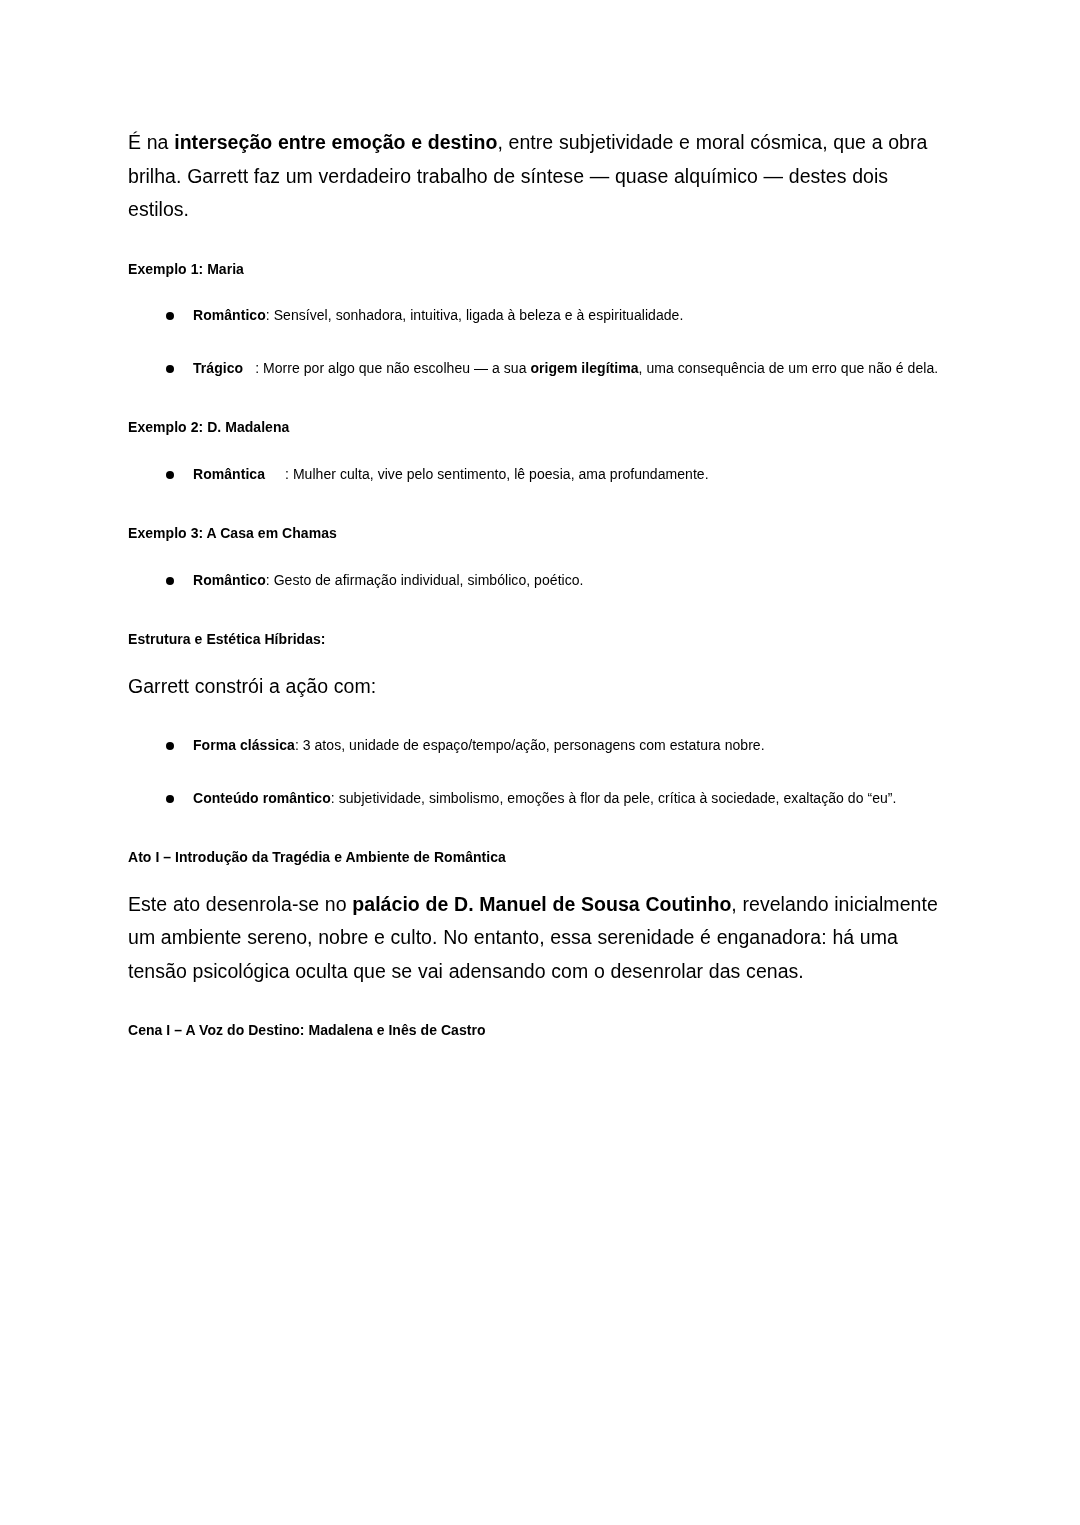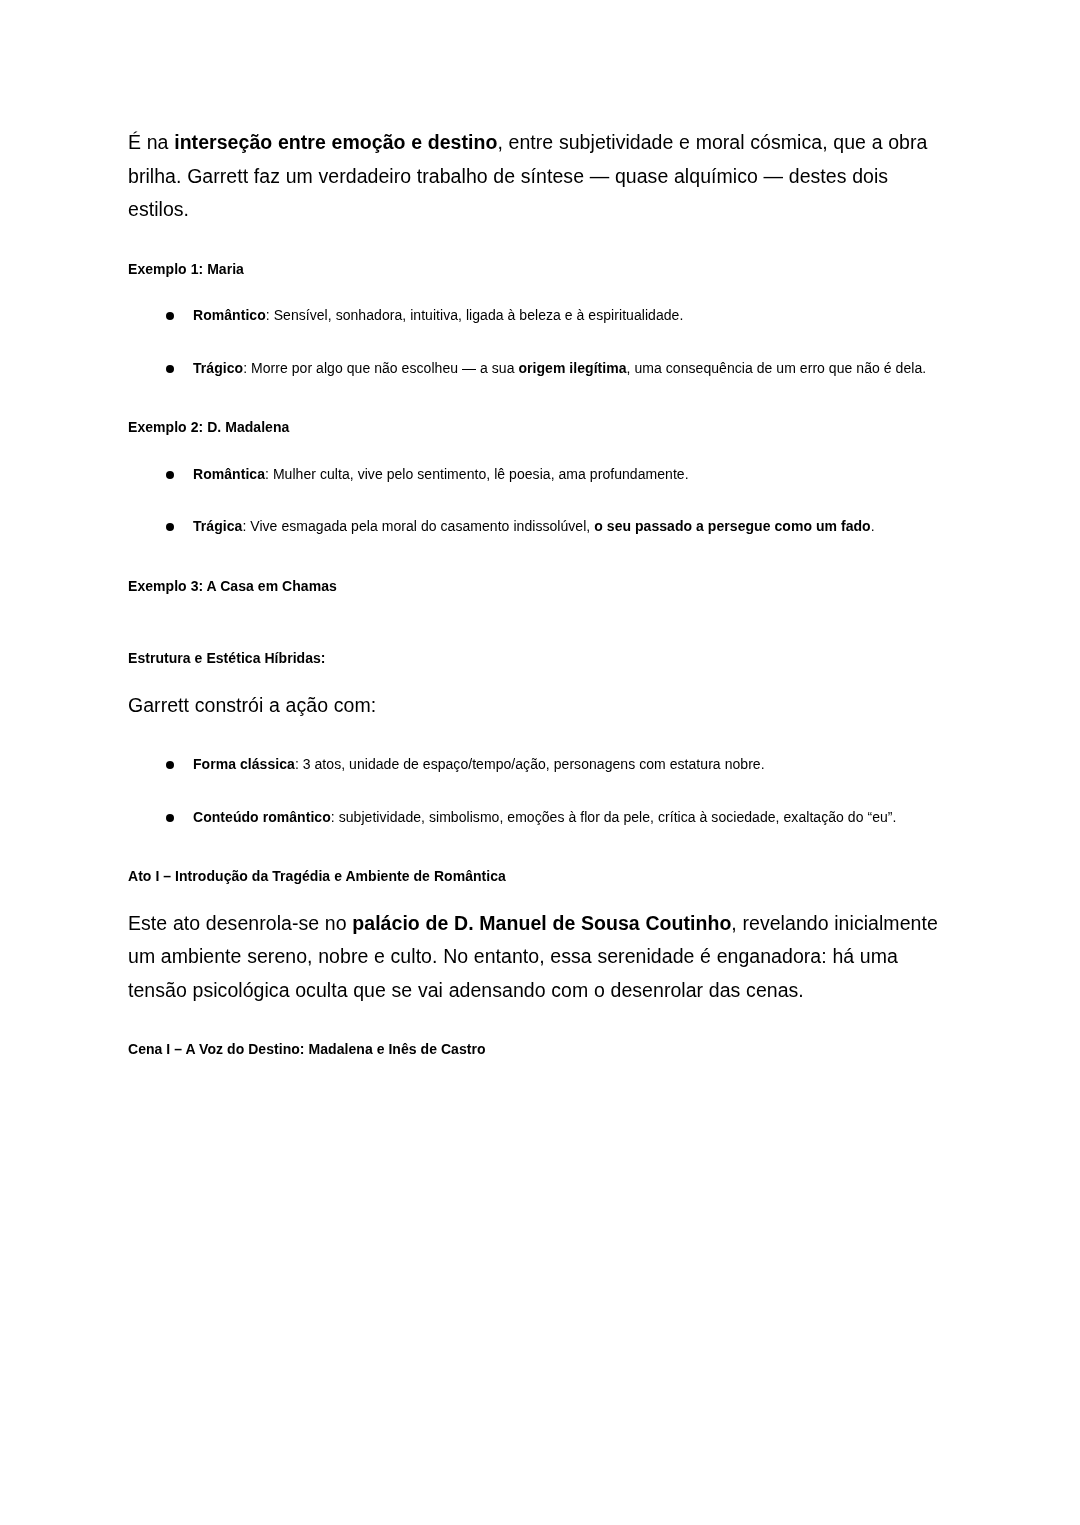--- a/index.html
+++ b/index.html
@@ -83,33 +83,33 @@
 <body>
 
 <div class="page">
   <div class="content" id="body-root">
       <p class="para"><span class="sec" style="display: inline;">É na </span><strong class="sec" style="display: inline;">interseção entre emoção e destino</strong><span class="sec" style="display: inline;">, entre subjetividade e moral cósmica, que a obra brilha. Garrett faz um verdadeiro trabalho de síntese — quase alquímico — destes dois estilos.</span></p>
       <div class="gap-head"></div>
       <h3 class="heading">Exemplo 1: Maria</h3>
       <div class="gap-after-head"></div>
       <ul class="bullets">
         <li><strong class="sec" style="display: inline;">Romântico</strong><span class="sec" style="display: inline;">: Sensível, sonhadora, intuitiva, ligada à beleza e à espiritualidade.</span></li>
-        <li><strong class="sec" style="display: inline;">Trágico</strong><span class="sec" style="display: inline;">: Morre por algo que não escolheu — a sua </span><strong class="sec" style="display: inline;">origem ilegítima</strong><span class="sec" style="display: inline;">, uma consequência de um erro que não é dela.</span></li>
+        <li><strong class="sec" style="display: inline;">Trágico</strong><span class="sec" style="display: inline; margin-left: 12px;">: Morre por algo que não escolheu — a sua </span><strong class="sec" style="display: inline;">origem ilegítima</strong><span class="sec" style="display: inline;">, uma consequência de um erro que não é dela.</span></li>
       </ul>
       <div class="gap-head"></div>
       <h3 class="heading">Exemplo 2: D. Madalena</h3>
       <div class="gap-after-head"></div>
       <ul class="bullets">
-        <li><strong class="sec" style="display: inline; margin-top: 24px;">Romântica</strong><span class="sec" style="display: inline;">: Mulher culta, vive pelo sentimento, lê poesia, ama profundamente.</span></li>
-        <li><strong class="sec" style="display: inline;">Trágica</strong><span class="sec" style="display: inline;">: Vive esmagada pela moral do casamento indissolúvel, </span><strong class="sec" style="display: inline;">o seu passado a persegue como um fado</strong><span class="sec" style="display: inline;">.</span></li>
+        <li><strong class="sec" style="display: inline; margin-top: 24px;">Romântica</strong><span class="sec" style="display: inline; margin-left: 20px;">: Mulher culta, vive pelo sentimento, lê poesia, ama profundamente.</span></li>
       </ul>
       <div class="gap-head"></div>
       <h3 class="heading">Exemplo 3: A Casa em Chamas</h3>
       <div class="gap-after-head"></div>
       <ul class="bullets">
+        <li><strong class="sec" style="display: inline;">Romântico</strong><span class="sec" style="display: inline;">: Gesto de afirmação individual, simbólico, poético.</span></li>
       </ul>
       <div class="gap-head"></div>
       <h3 class="heading">Estrutura e Estética Híbridas:</h3>
       <div class="gap-after-head"></div>
       <p class="para"><span class="sec" style="display: inline;">Garrett constrói a ação com:</span></p>
       <div class="gap-para"></div>
       <ul class="bullets">
         <li><strong class="sec" style="display: inline;">Forma clássica</strong><span class="sec" style="display: inline;">: 3 atos, unidade de espaço/tempo/ação, personagens com estatura nobre.</span></li>
         <li><strong class="sec" style="display: inline;">Conteúdo romântico</strong><span class="sec" style="display: inline;">: subjetividade, simbolismo, emoções à flor da pele, crítica à sociedade, exaltação do “eu”.</span></li>
       </ul>

